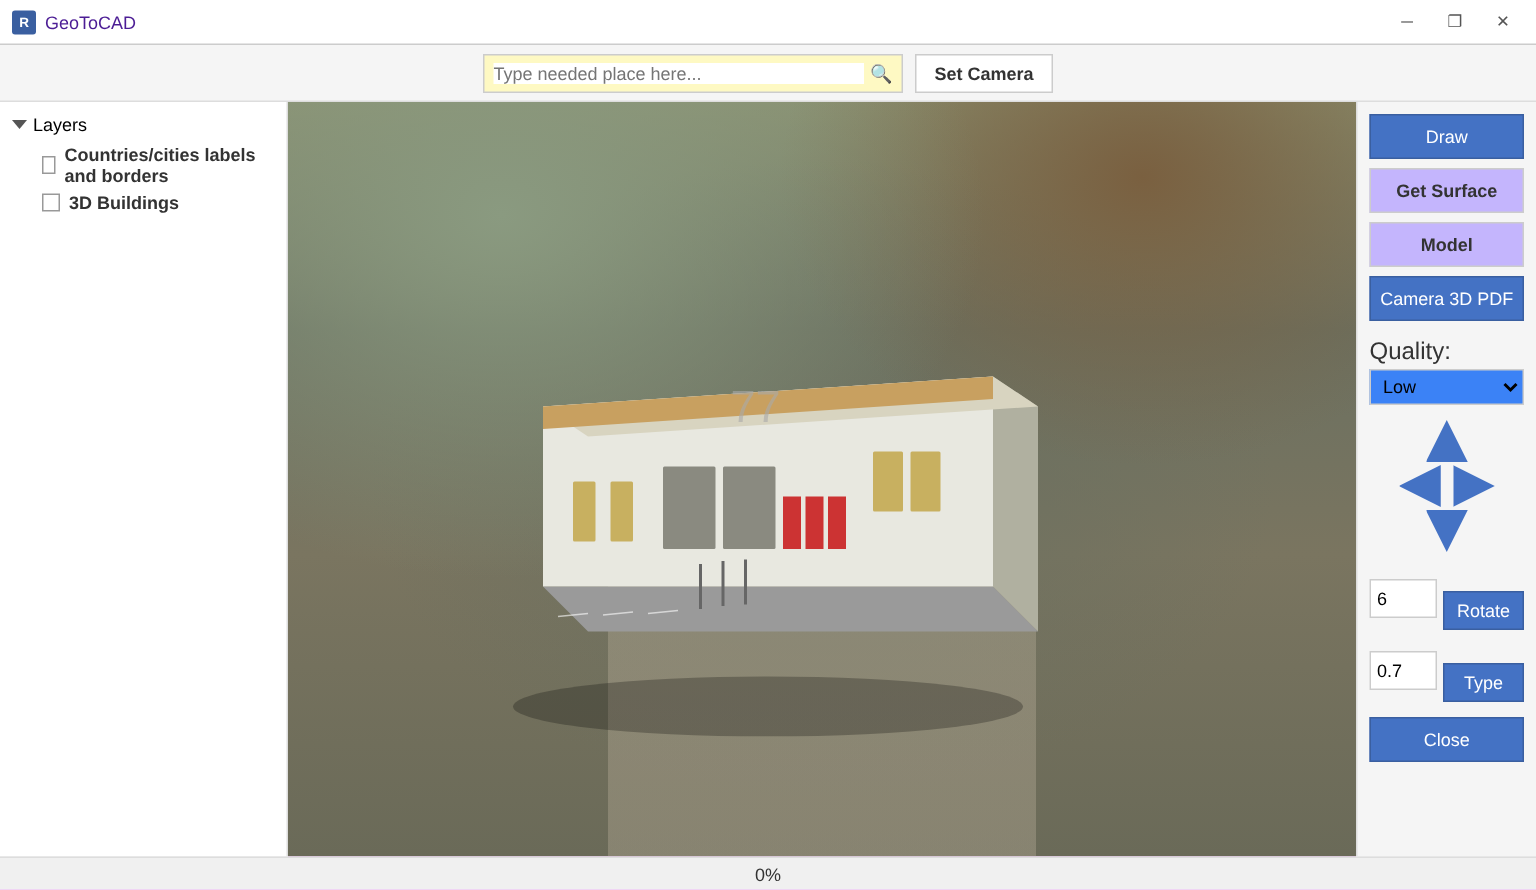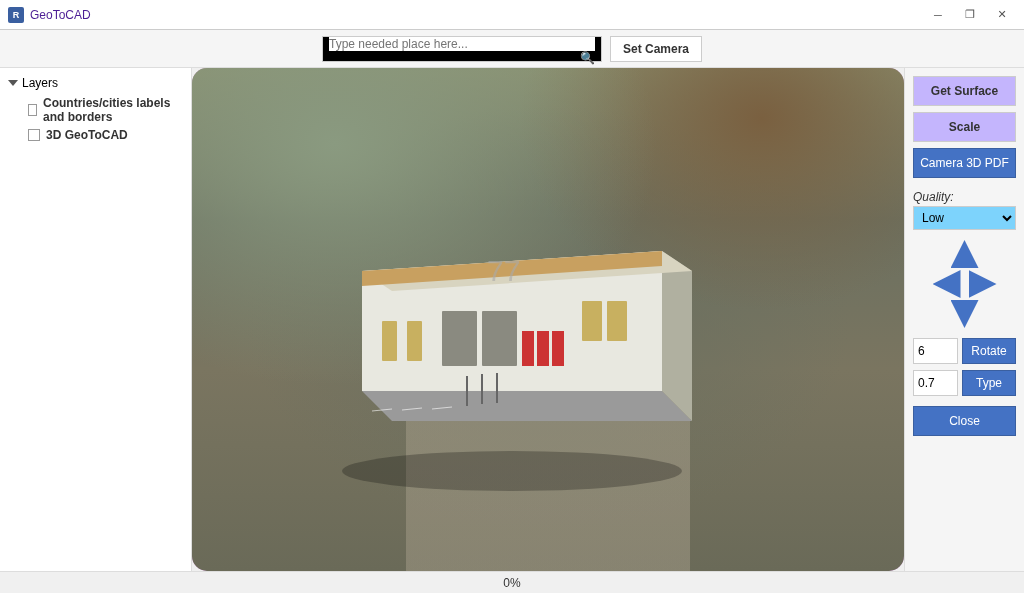--- a/index.html
+++ b/index.html
@@ -65,27 +65,26 @@
       align-items: center;
       justify-content: center;
       background: #f5f5f5;
       border-bottom: 1px solid #ddd;
       height: 38px;
       gap: 8px;
       flex-shrink: 0;
     }
     .search-box {
       display: flex;
-      align-items: flex-end;
+      align-items: center;
       border: 1px solid #ccc;
-      background: #000000;
+      background: #fef9c3;
       width: 280px;
       height: 26px;
       padding: 0 6px;
-      flex-direction: column;
     }
     .search-input {
       border: none;
       outline: none;
       width: 100%;
       font-size: 12px;
       color: #999;
     }
     .search-icon {
       color: #888;
@@ -152,21 +151,20 @@
       display: inline-block;
       cursor: pointer;
     }
 
     
     .map-view {
       flex: 1;
       background: #f0abfc;
       position: relative;
       overflow: hidden;
-      border-radius: 15px;
     }
     .map-bg {
       width: 100%;
       height: 100%;
       background: 
         radial-gradient(ellipse at 20% 15%, #8a9a80 0%, transparent 40%),
         radial-gradient(ellipse at 80% 10%, #7a6040 0%, transparent 30%),
         radial-gradient(ellipse at 50% 50%, #6b7060 0%, transparent 60%),
         linear-gradient(180deg, #8a9070 0%, #6b7060 30%, #7a7560 60%, #6a6a58 100%);
       position: absolute;
@@ -219,29 +217,28 @@
       color: white;
       border: 1px solid #3a5fa0;
     }
     .btn-white {
       background: #c4b5fd;
       color: #333;
       font-weight: bold;
     }
 
     .quality-label {
-      font-size: 12px;
+      font-size: 16px;
       color: #333;
       margin-top: 2px;
-      font-style: italic;
     }
     .quality-select {
       height: 24px;
       border: 1px solid #ccc;
-      background: #7dd3fc;
+      background: #3b82f6;
       font-size: 12px;
       padding: 0 4px;
       cursor: pointer;
       width: 100%;
     }
 
     
     .arrow-nav {
       display: flex;
       flex-direction: column;
@@ -270,20 +267,21 @@
       text-align: left;
     }
     .action-btn {
       flex: 1;
       height: 26px;
       background: #4472c4;
       color: white;
       border: 1px solid #3a5fa0;
       cursor: pointer;
       font-size: 12px;
+      margin-top: 16px;
     }
 
     
     .status-bar {
       height: 22px;
       background: #f0f0f0;
       border-top: 1px solid #ddd;
       display: flex;
       align-items: center;
       justify-content: center;
@@ -322,21 +320,21 @@
       <div class="layer-group">
         <span class="triangle"></span>
         <span>Layers</span>
       </div>
       <div class="layer-item">
         <span class="layer-checkbox"></span>
         <span>Countries/cities labels and borders</span>
       </div>
       <div class="layer-item">
         <span class="layer-checkbox"></span>
-        <span>3D GeoToCAD</span>
+        <span>3D Buildings</span>
       </div>
     </div>
   </div>
 
   <div class="map-view">
     <div class="map-bg"></div>
     <div class="building-model">
       <svg class="building-svg" viewBox="0 0 400 300" xmlns="http://www.w3.org/2000/svg">
 
         <ellipse cx="200" cy="280" rx="170" ry="20" fill="rgba(0,0,0,0.25)"></ellipse>
@@ -371,22 +369,23 @@
         <line x1="120" y1="218" x2="140" y2="216" stroke="white" stroke-width="1" opacity="0.6"></line>
 
         <line x1="155" y1="185" x2="155" y2="215" stroke="#666" stroke-width="2"></line>
         <line x1="170" y1="183" x2="170" y2="213" stroke="#666" stroke-width="2"></line>
         <line x1="185" y1="182" x2="185" y2="212" stroke="#666" stroke-width="2"></line>
       </svg>
     </div>
   </div>
 
   <div class="right-panel">
+    <button class="panel-btn btn-blue">Draw</button>
     <button class="panel-btn btn-white">Get Surface</button>
-    <button class="panel-btn btn-white">Scale</button>
+    <button class="panel-btn btn-white">Model</button>
     <button class="panel-btn btn-blue">Camera 3D PDF</button>
 
     <div style="margin-top:4px;">
       <div class="quality-label">Quality:</div>
       <div style="display:flex;align-items:center;margin-top:2px;">
         <select class="quality-select">
           <option>Low</option>
           <option>Medium</option>
           <option>High</option>
         </select>

